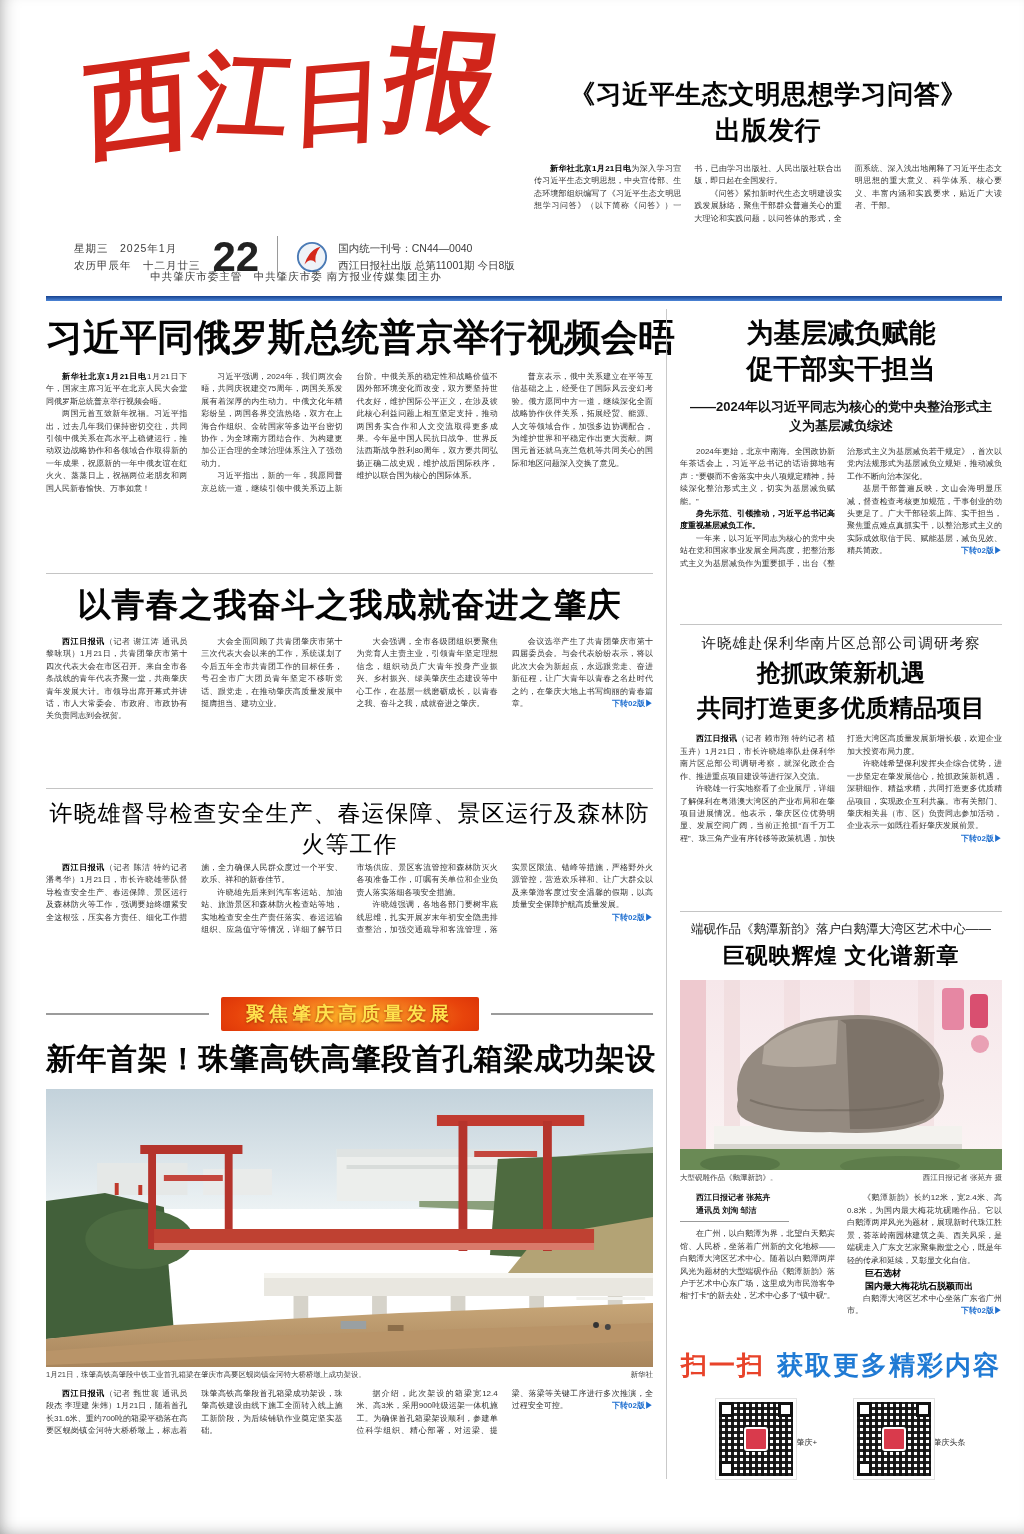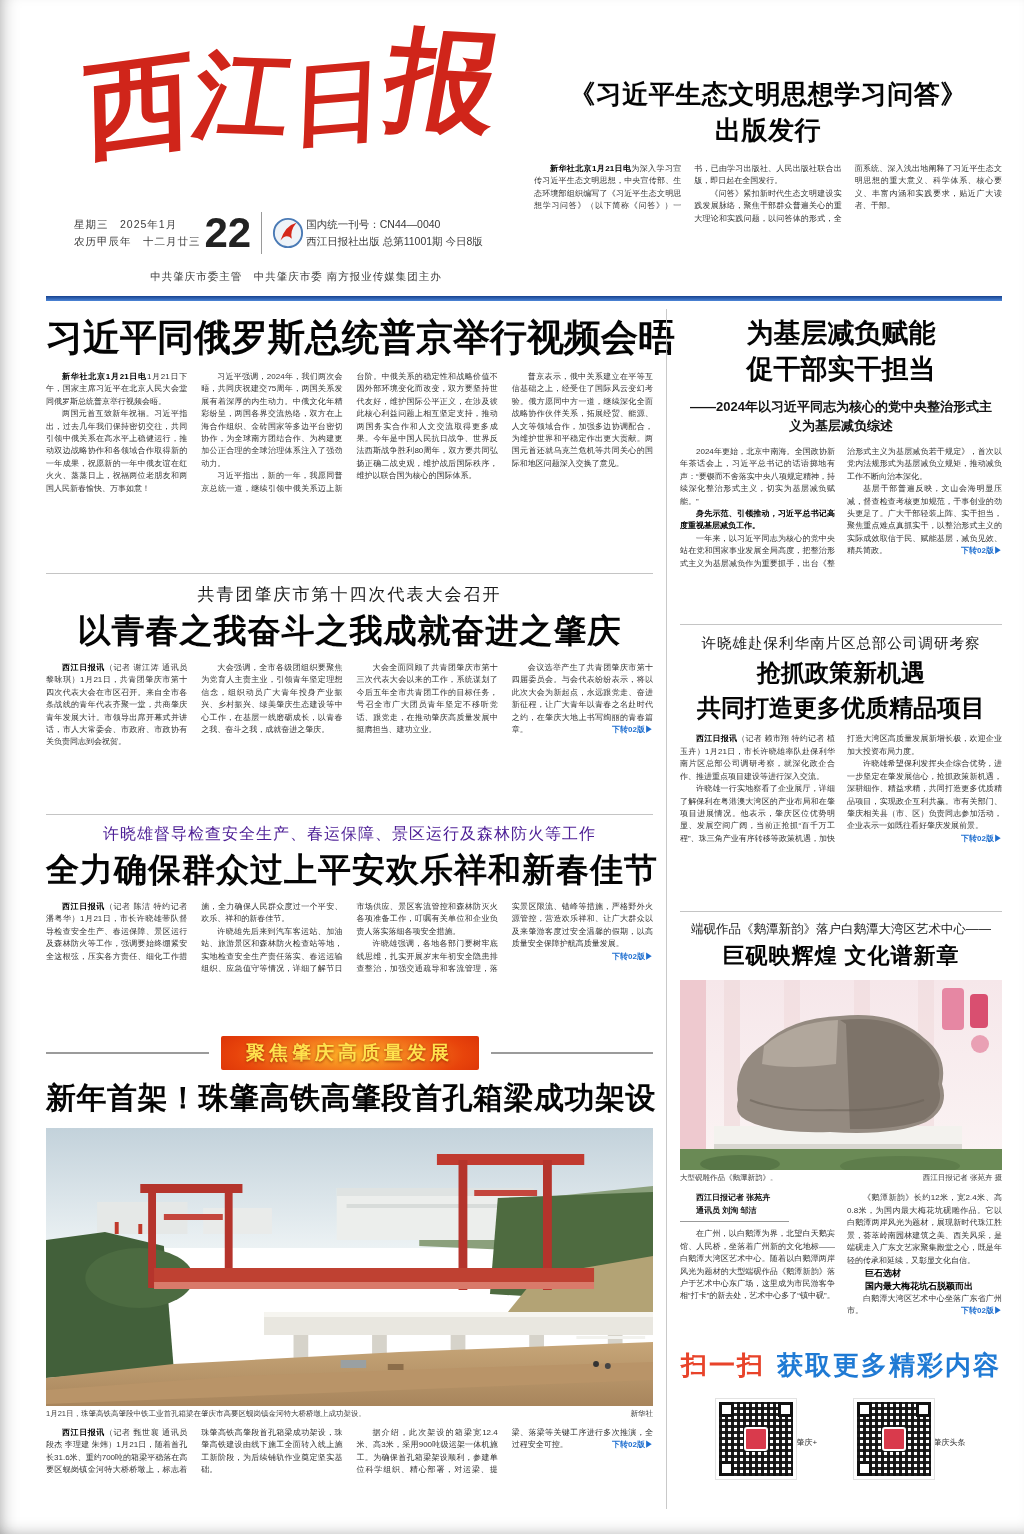--- a/index.html
+++ b/index.html
@@ -14,21 +14,21 @@
   .masthead{position:absolute;left:6px;top:28px;width:480px;text-align:center;}
   .masthead .cn{
     font-family:"DejaVu Serif",serif;font-weight:900;color:#d0251a;font-size:108px;line-height:1;
     display:inline-block;transform:skewX(-7deg) rotate(-2deg);letter-spacing:2px;
   }
   .masthead .cn span{display:inline-block;}
   .masthead .cn span:nth-child(1){transform:rotate(-6deg) translateY(6px);}
   .masthead .cn span:nth-child(2){transform:rotate(4deg) translateY(-4px);font-size:96px;}
   .masthead .cn span:nth-child(3){transform:rotate(-3deg) translateY(4px);font-size:90px;}
   .masthead .cn span:nth-child(4){transform:rotate(5deg) translateY(-6px);font-size:112px;}
-  .dateline{position:absolute;left:28px;top:204px;display:flex;align-items:center;gap:2px;}
+  .dateline{position:absolute;left:28px;top:228px;display:flex;align-items:center;gap:10px;}
   .d-small{font-size:10.5px;color:#3a3a3a;line-height:17px;letter-spacing:1px;}
   .d-day{font-size:42px;font-weight:700;color:#222;line-height:1;margin-left:2px;}
   .d-bar{width:1px;height:42px;background:#9a9a9a;margin:0 8px;}
   .d-info{font-size:10.5px;color:#3a3a3a;line-height:17px;}
   .organizer{position:absolute;left:30px;top:262px;width:440px;text-align:center;
     font-size:10.5px;color:#3a3a3a;letter-spacing:1px;}
   .logo{width:32px;height:32px;}
   
   .tr-article{position:absolute;right:0;top:68px;width:468px;}
   .tr-article h1{margin:0;text-align:center;font-size:26px;line-height:1.4;font-weight:900;color:#050505;letter-spacing:0.5px;}
@@ -43,21 +43,21 @@
   .col-right{width:336px;border-left:1px solid #c9c9c9;padding-left:13px;box-sizing:border-box;}
   .sep{border:none;border-top:1px solid #c4c4c4;margin:10px 0 9px 0;}
   
   .h-xi{margin:4px 0 8px 0;text-align:center;font-size:37px;font-weight:900;letter-spacing:0px;color:#050505;white-space:nowrap;}
   .cols4{column-count:4;column-gap:14px;text-align:justify;font-size:8px;line-height:12.4px;color:#333;overflow:hidden;}
   .cols2{column-count:2;column-gap:12px;text-align:justify;font-size:8px;line-height:12.4px;color:#333;overflow:hidden;}
   .b-xi{height:192px;}
   .kicker{text-align:center;font-size:17px;color:#1c1c1c;letter-spacing:2px;margin:2px 0 2px 0;}
   .h-mid{margin:3px 0 8px 0;text-align:center;font-size:33px;font-weight:900;letter-spacing:1px;color:#050505;white-space:nowrap;}
   .b-youth{height:142px;}
-  .kicker2{text-align:center;font-size:16px;color:#4c1d95;letter-spacing:1px;margin:2px 0 2px 0;font-weight:500;}
+  .kicker2{text-align:center;font-size:23px;color:#000000;letter-spacing:1px;margin:2px 0 2px 0;font-weight:500;}
   .b-safety{height:122px;}
   .banner-row{display:flex;align-items:center;gap:12px;margin:13px 0 5px 0;}
   .banner-row .line{flex:1;height:2px;background:#9b9b9b;}
   .banner{width:258px;height:34px;border-radius:2px;display:flex;align-items:center;justify-content:center;
     background:radial-gradient(ellipse 65% 130% at 50% 55%, #ffb727 0%, #f3761c 38%, #e8440b 68%, #d42a06 100%);
     color:#ffe24d;font-weight:800;font-size:19px;letter-spacing:4px;text-shadow:0 1px 3px rgba(140,30,0,.8);}
   .h-rail{margin:8px 0 9px 0;text-align:center;font-size:30px;font-weight:900;letter-spacing:0.5px;color:#050505;white-space:nowrap;}
   .photo-train{width:100%;height:278px;display:block;}
   .cap-row{display:flex;justify-content:space-between;margin-top:3px;font-size:7.5px;color:#3d3d3d;}
   .b-rail{height:82px;margin-top:8px;}
@@ -144,33 +144,31 @@
       <div class="cols4 b-xi">
         <p class="para"><span class="lead">新华社北京1月21日电</span><span>1月21日下午，国家主席习近平在北京人民大会堂同俄罗斯总统普京举行视频会晤。</span></p>
         <p class="para">两国元首互致新年祝福。习近平指出，过去几年我们保持密切交往，共同引领中俄关系在高水平上稳健运行，推动双边战略协作和各领域合作取得新的一年成果，祝愿新的一年中俄友谊在红火火、蒸蒸日上，祝福两位老朋友和两国人民新春愉快、万事如意！</p>
         <p class="para">习近平强调，2024年，我们两次会晤，共同庆祝建交75周年，两国关系发展有着深厚的内生动力。中俄文化年精彩纷呈，两国各界交流热络，双方在上海合作组织、金砖国家等多边平台密切协作，为全球南方团结合作、为构建更加公正合理的全球治理体系注入了强劲动力。</p>
         <p class="para">习近平指出，新的一年，我愿同普京总统一道，继续引领中俄关系迈上新台阶。中俄关系的稳定性和战略价值不因外部环境变化而改变，双方要坚持世代友好，维护国际公平正义，在涉及彼此核心利益问题上相互坚定支持，推动两国务实合作和人文交流取得更多成果。今年是中国人民抗日战争、世界反法西斯战争胜利80周年，双方要共同弘扬正确二战史观，维护战后国际秩序，维护以联合国为核心的国际体系。</p>
         <p class="para">普京表示，俄中关系建立在平等互信基础之上，经受住了国际风云变幻考验。俄方愿同中方一道，继续深化全面战略协作伙伴关系，拓展经贸、能源、人文等领域合作，加强多边协调配合，为维护世界和平稳定作出更大贡献。两国元首还就乌克兰危机等共同关心的国际和地区问题深入交换了意见。</p>
       </div>
 
       <hr class="sep">
 
-      <div class="kicker">共青团肇庆市第十四次代表大会召开</div>
       <h2 class="h-mid">以青春之我奋斗之我成就奋进之肇庆</h2>
       <div class="cols4 b-youth">
         <p class="para"><span class="lead">西江日报讯</span><span>（记者 谢江涛 通讯员 黎咏琪）1月21日，共青团肇庆市第十四次代表大会在市区召开。来自全市各条战线的青年代表齐聚一堂，共商肇庆青年发展大计。市领导出席开幕式并讲话，市人大常委会、市政府、市政协有关负责同志到会祝贺。</span></p>
+        <p class="para">大会全面回顾了共青团肇庆市第十三次代表大会以来的工作，系统谋划了今后五年全市共青团工作的目标任务，号召全市广大团员青年坚定不移听党话、跟党走，在推动肇庆高质量发展中挺膺担当、建功立业。</p>
         <p class="para">大会强调，全市各级团组织要聚焦为党育人主责主业，引领青年坚定理想信念，组织动员广大青年投身产业振兴、乡村振兴、绿美肇庆生态建设等中心工作，在基层一线磨砺成长，以青春之我、奋斗之我，成就奋进之肇庆。</p>
-        <p class="para">大会全面回顾了共青团肇庆市第十三次代表大会以来的工作，系统谋划了今后五年全市共青团工作的目标任务，号召全市广大团员青年坚定不移听党话、跟党走，在推动肇庆高质量发展中挺膺担当、建功立业。</p>
         <p class="para"><span>会议选举产生了共青团肇庆市第十四届委员会。与会代表纷纷表示，将以此次大会为新起点，永远跟党走、奋进新征程，让广大青年以青春之名赴时代之约，在肇庆大地上书写绚丽的青春篇章。</span><span class="jump">下转02版▶</span></p>
       </div>
 
       <hr class="sep">
 
       <div class="kicker2">许晓雄督导检查安全生产、春运保障、景区运行及森林防火等工作</div>
-      <h2 class="h-mid">全力确保群众过上平安欢乐祥和新春佳节</h2>
       <div class="cols4 b-safety">
         <p class="para"><span class="lead">西江日报讯</span><span>（记者 陈洁 特约记者 潘粤华）1月21日，市长许晓雄带队督导检查安全生产、春运保障、景区运行及森林防火等工作，强调要始终绷紧安全这根弦，压实各方责任、细化工作措施，全力确保人民群众度过一个平安、欢乐、祥和的新春佳节。</span></p>
         <p class="para">许晓雄先后来到汽车客运站、加油站、旅游景区和森林防火检查站等地，实地检查安全生产责任落实、春运运输组织、应急值守等情况，详细了解节日市场供应、景区客流管控和森林防灭火各项准备工作，叮嘱有关单位和企业负责人落实落细各项安全措施。</p>
         <p class="para"><span>许晓雄强调，各地各部门要树牢底线思维，扎实开展岁末年初安全隐患排查整治，加强交通疏导和客流管理，落实景区限流、错峰等措施，严格野外火源管控，营造欢乐祥和、让广大群众以及来肇游客度过安全温馨的假期，以高质量安全保障护航高质量发展。</span><span class="jump">下转02版▶</span></p>
       </div>
 
       <div class="banner-row">
         <div class="line"></div>
         <div class="banner">聚焦肇庆高质量发展</div>
         <div class="line"></div>

